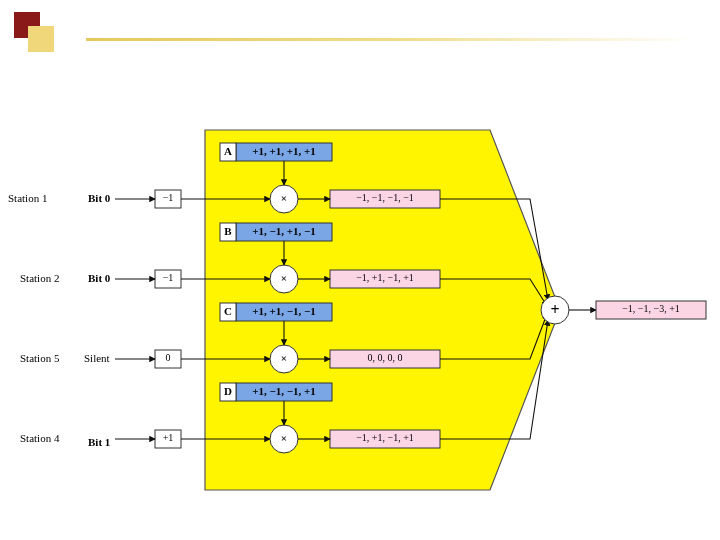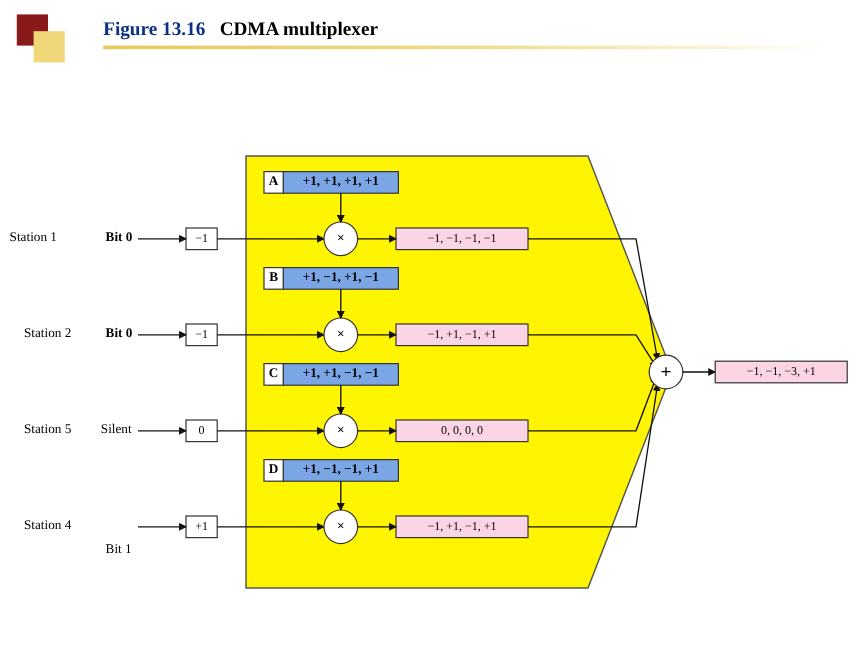--- a/index.html
+++ b/index.html
@@ -23,24 +23,20 @@
 </style>
 </head>
 <body>
 <div class="page">
 
 <div class="corner-block">
   <div class="dk"></div>
       <div class="lt"></div>
 </div>
 
-<div class="fig-title">
-  <span class="fignum">Figure 13.16</span>
-  &nbsp;&nbsp;<span>CDMA multiplexer</span>
-</div>
 <div class="underline"></div>
 
 <svg class="canvas" viewBox="0 0 720 540">
   <defs>
     <marker id="ah" viewBox="0 0 8 8" refX="7" refY="4" markerWidth="6" markerHeight="6" orient="auto">
       <path d="M0,0 L8,4 L0,8 z" fill="#111"></path>
     </marker>
   </defs>
 
   <polygon class="yellowbox" points="205,130 490,130 560,310 490,490 205,490"></polygon>
@@ -120,15 +116,15 @@
   <text class="stxt" x="651" y="310">−1, −1, −3, +1</text>
 </svg>
 
 <div class="lbl" style="left:8px;top:192px">Station 1</div>
 <div class="lbl" style="left:88px;top:192px;font-weight:bold">Bit 0</div>
 <div class="lbl" style="left:20px;top:272px">Station 2</div>
 <div class="lbl" style="left:88px;top:272px;font-weight:bold">Bit 0</div>
 <div class="lbl" style="left:20px;top:352px">Station 5</div>
 <div class="lbl" style="left:84px;top:352px;font-weight:normal">Silent</div>
 <div class="lbl" style="left:20px;top:432px">Station 4</div>
-<div class="lbl" style="left:88px;top:452px;font-weight:normal">Bit 1</div>
+<div class="lbl" style="left:88px;top:436px;font-weight:bold">Bit 1</div>
 
 </div>
 
 </body></html>

